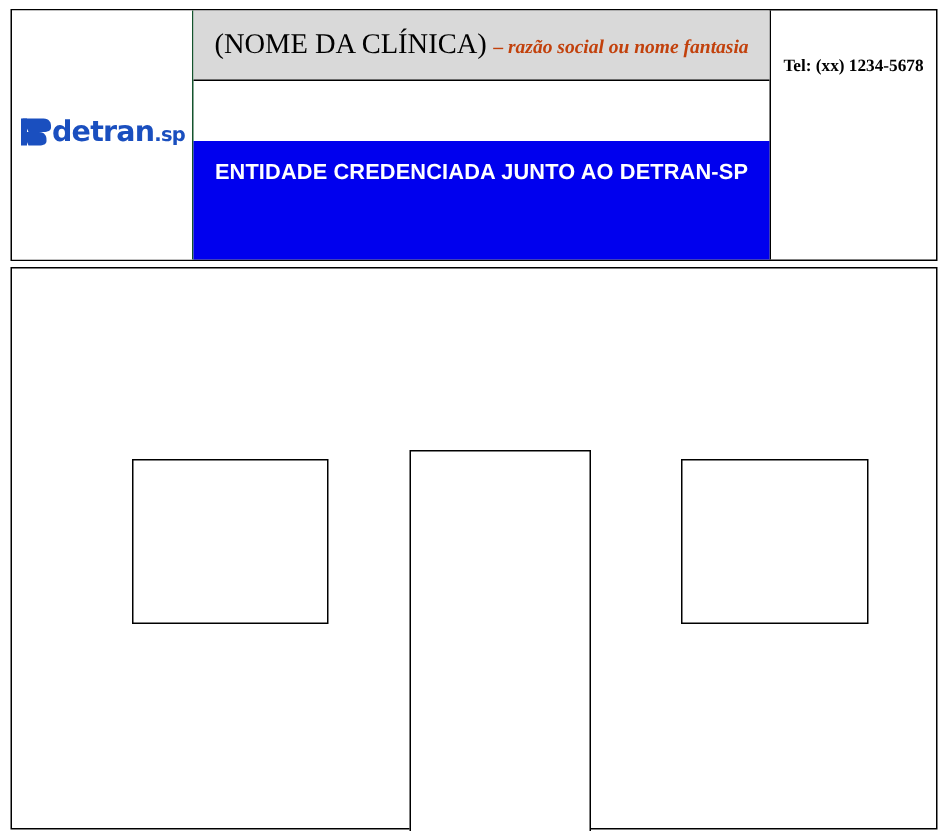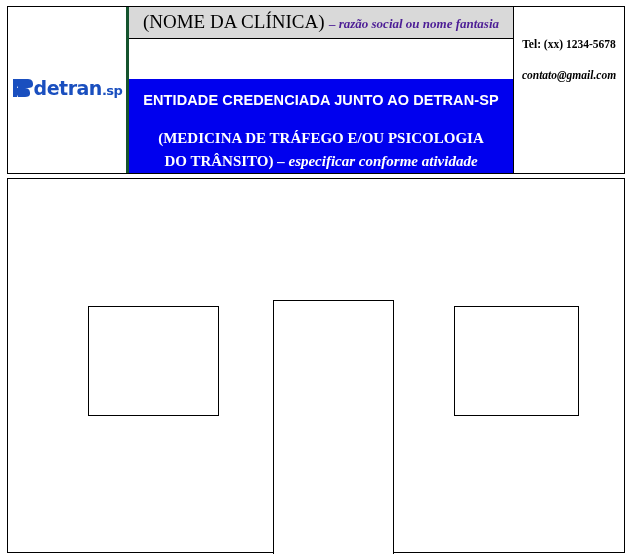--- a/index.html
+++ b/index.html
@@ -27,21 +27,21 @@
     top: 6px;
     width: 618px;
     height: 168px;
     border: 1px solid #000000;
     box-sizing: border-box;
     display: flex;
     flex-direction: row;
   }
   .logo-cell {
     width: 121px;
-    border-right: 3px solid #14532d;
+    border-right: 1px solid #14532d;
     box-sizing: border-box;
     display: flex;
     align-items: center;
     justify-content: center;
     background: #ffffff;
   }
   .logo {
     display: flex;
     align-items: center;
     justify-content: center;
@@ -83,21 +83,21 @@
     font-family: "Liberation Serif", serif;
     font-size: 19px;
     font-weight: normal;
     color: #000000;
   }
   .clinic-name .small-italic {
     font-family: "Liberation Serif", serif;
     font-size: 13px;
     font-style: italic;
     font-weight: bold;
-    color: #4c1d95;
+    color: #c2410c;
   }
 
   .blue-block {
     flex: 1;
     background: #0000ee;
     color: #ffffff;
     display: flex;
     flex-direction: column;
     align-items: center;
     justify-content: flex-start;
@@ -128,20 +128,21 @@
 
   .contact-cell {
     width: 110px;
     display: flex;
     flex-direction: column;
     align-items: center;
     justify-content: flex-start;
     padding-top: 31px;
     box-sizing: border-box;
     text-align: center;
+    gap: 28px;
   }
   .contact-cell .phone {
     font-family: "Liberation Serif", serif;
     font-size: 11.5px;
     font-weight: bold;
     color: #000000;
   }
   .contact-cell .email {
     margin-top: 17px;
     font-family: "Liberation Serif", serif;
@@ -198,31 +199,27 @@
 
       <div class="clinic-name">
         <span>
           <span class="big">(NOME DA CLÍNICA)</span>
           <span class="small-italic">– razão social  ou nome fantasia</span>
         </span>
       </div>
 
       <div class="blue-block">
         <div class="blue-line1">ENTIDADE CREDENCIADA JUNTO AO DETRAN-SP</div>
-        <div class="blue-line2">
-          <span>(MEDICINA DE TRÁFEGO E/OU PSICOLOGIA DO TRÂNSITO)</span><span class="ital"> – especificar conforme atividade</span>
-        </div>
       </div>
 
     </div>
 
     <div class="contact-cell">
       <div class="phone">Tel: (xx) 1234-5678</div>
       <div class="email">
-        <div class="addr">contato@gmail.com</div>
       </div>
     </div>
 
   </div>
 
   <div class="body-frame">
     <div class="box box-left"></div>
     <div class="box box-mid"></div>
     <div class="box box-right"></div>
   </div>

